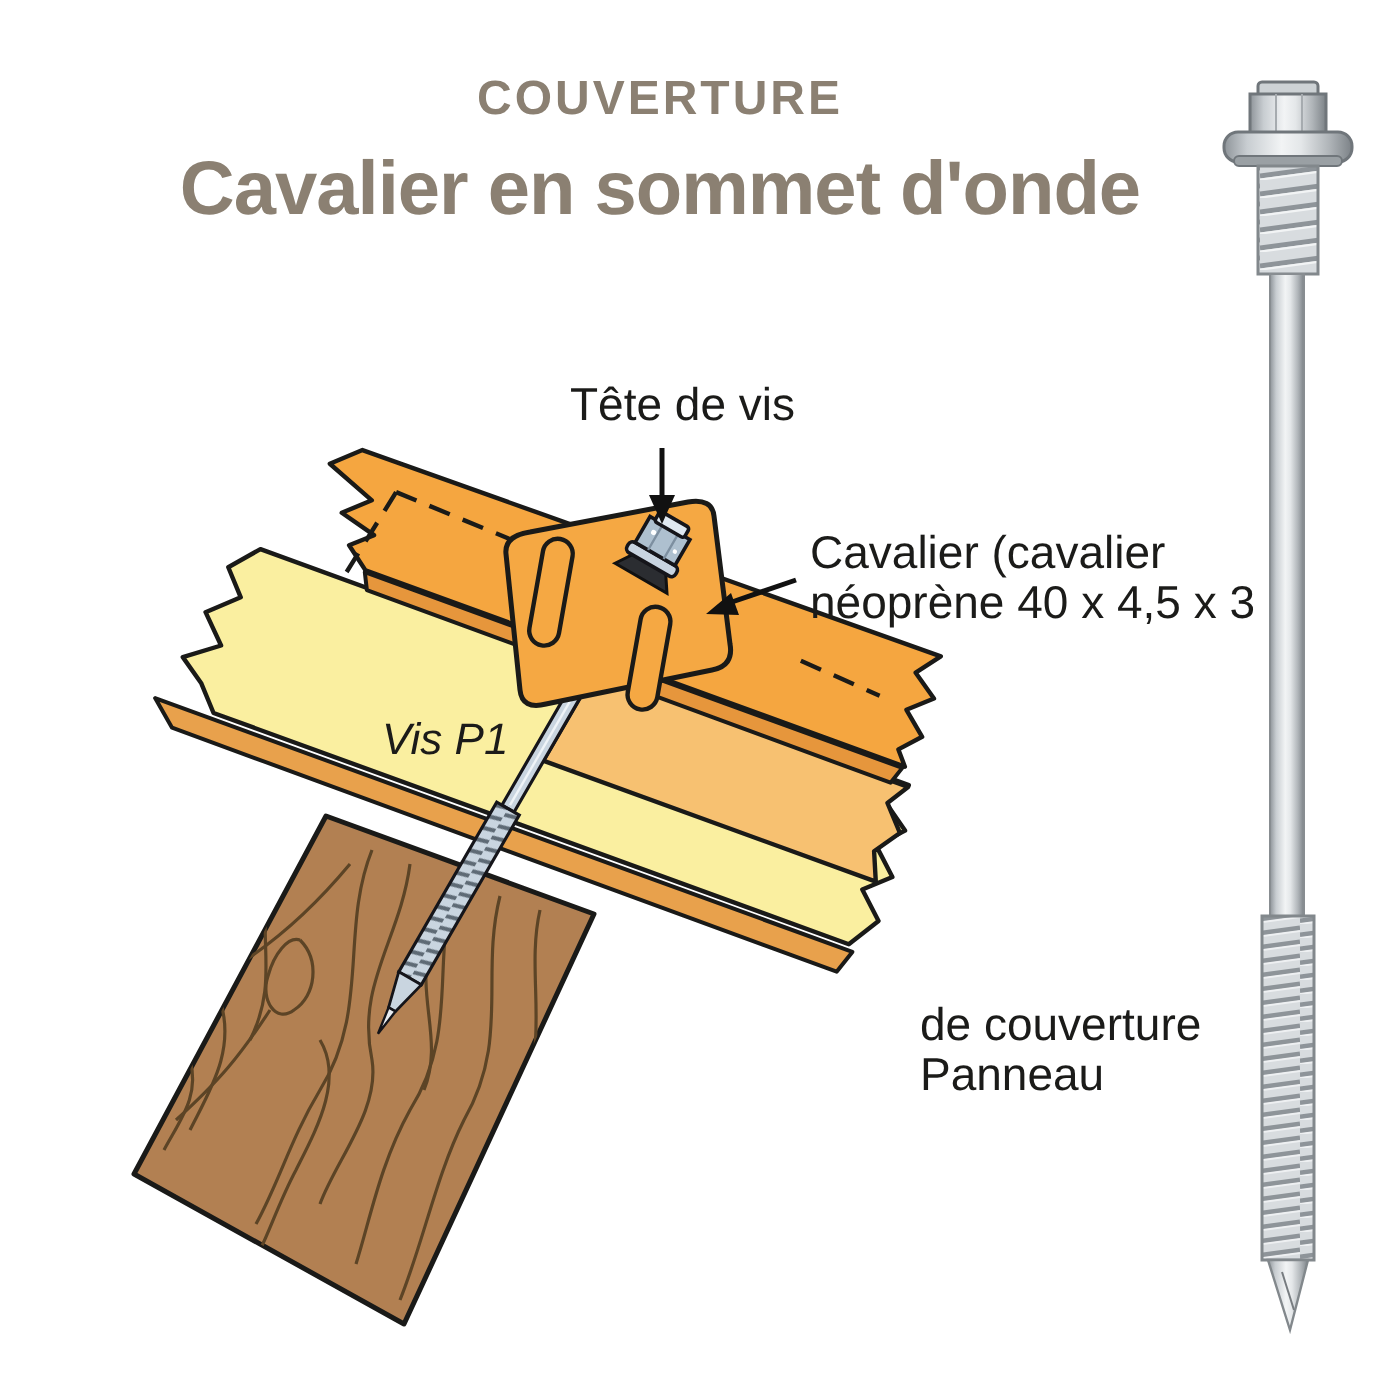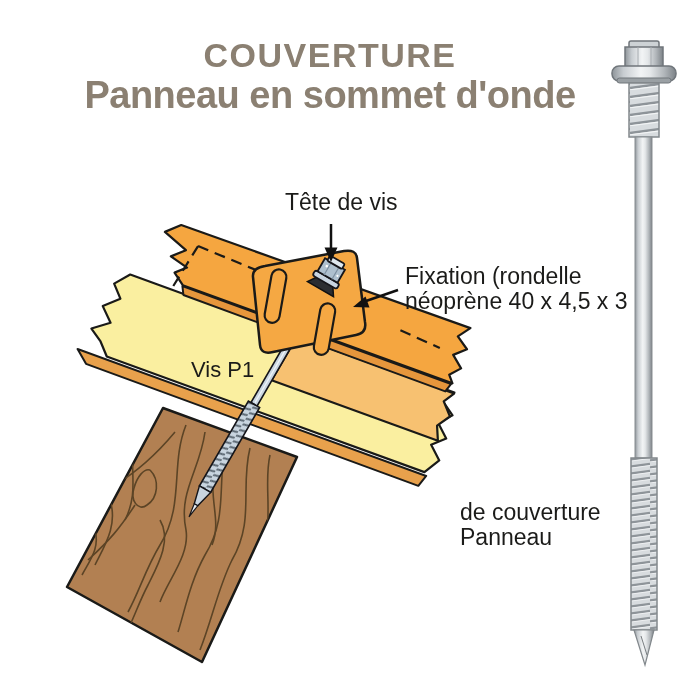--- a/index.html
+++ b/index.html
@@ -1,32 +1,32 @@
 <!DOCTYPE html>
 <html><head>
 <meta charset="utf-8">
 <style>
   html,body{margin:0;padding:0;background:#ffffff;}
   #stage{position:relative;width:700px;height:700px;background:#ffffff;overflow:hidden;
          font-family:"Liberation Sans",sans-serif;}
   .title-line1{position:absolute;left:10px;top:36px;width:640px;text-align:center;
-         font-weight:bold;font-size:34px;letter-spacing:1.5px;color:#8B8072;}
+         font-weight:bold;font-size:24px;letter-spacing:1.5px;color:#8B8072;}
   .title-line2{position:absolute;left:10px;top:74px;width:640px;text-align:center;
          font-weight:bold;font-size:38px;letter-spacing:-0.5px;color:#8B8072;}
   .lbl{position:absolute;font-size:23px;color:#1B1B19;white-space:nowrap;line-height:24.5px;}
-  .lbl-small{font-size:22px;}
+  .lbl-small{font-size:22px;font-style:italic;}
   svg{position:absolute;left:0;top:0;}
 </style>
 </head>
 <body>
 
 <div id="stage">
 
   <div class="title-line1">COUVERTURE</div>
-  <div class="title-line2">Panneau en sommet d'onde</div>
+  <div class="title-line2">Cavalier en sommet d'onde</div>
 
   <svg width="700" height="700" viewBox="0 0 700 700">
     <defs>
       <clipPath id="woodClip">
         <polygon points="163,408 297,457 202,662 67,587"></polygon>
       </clipPath>
       <pattern id="illThr" patternUnits="userSpaceOnUse" width="13" height="6.5">
         <rect x="0" y="0" width="13" height="6.5" fill="#C9D5E0"></rect>
         <path d="M-1,5.8 L14,1.5" stroke="#5E6A75" stroke-width="2"></path>
       </pattern>
@@ -138,21 +138,21 @@
       <rect x="635" y="137" width="17" height="321" fill="url(#mv)" stroke="#888D91" stroke-width="1"></rect>
       <rect x="631" y="458" width="26" height="172" fill="url(#phThrB)" stroke="#82888C" stroke-width="1.5"></rect>
       <polygon points="634,630 654,630 645,665" fill="url(#mv)" stroke="#82888C" stroke-width="1.2"></polygon>
       <path d="M641,636 L647,655" stroke="#777C80" stroke-width="1"></path>
     </g>
   </svg>
 
   <div class="lbl" style="left:285px;top:190px;">Tête de vis</div>
 
   <div class="lbl" style="left:405px;top:264px;">
-    <div>Fixation (rondelle</div>
+    <div>Cavalier (cavalier</div>
     <div>néoprène 40 x 4,5 x 3</div>
   </div>
 
   <div class="lbl lbl-small" style="left:191px;top:358px;">Vis P1</div>
 
   <div class="lbl" style="left:460px;top:500px;">
     <div>de couverture</div>
     <div>Panneau</div>
   </div>
 

